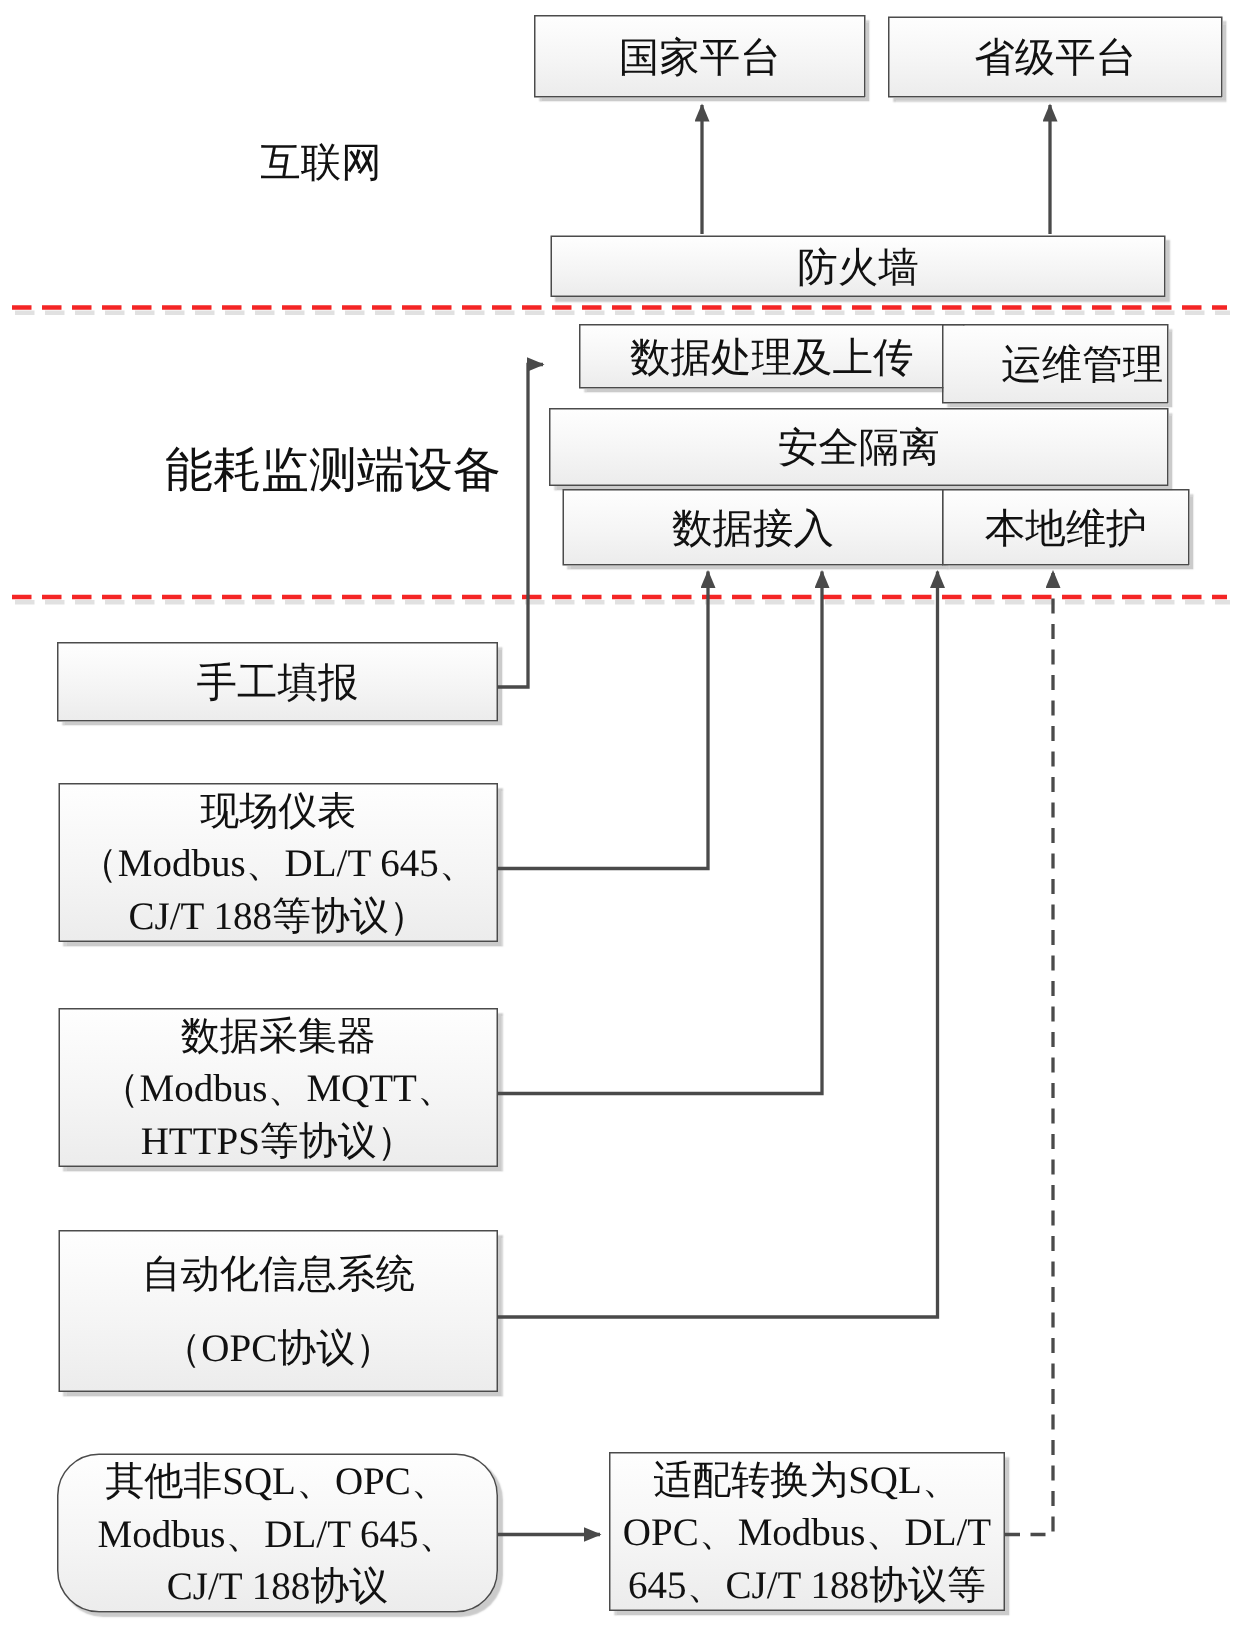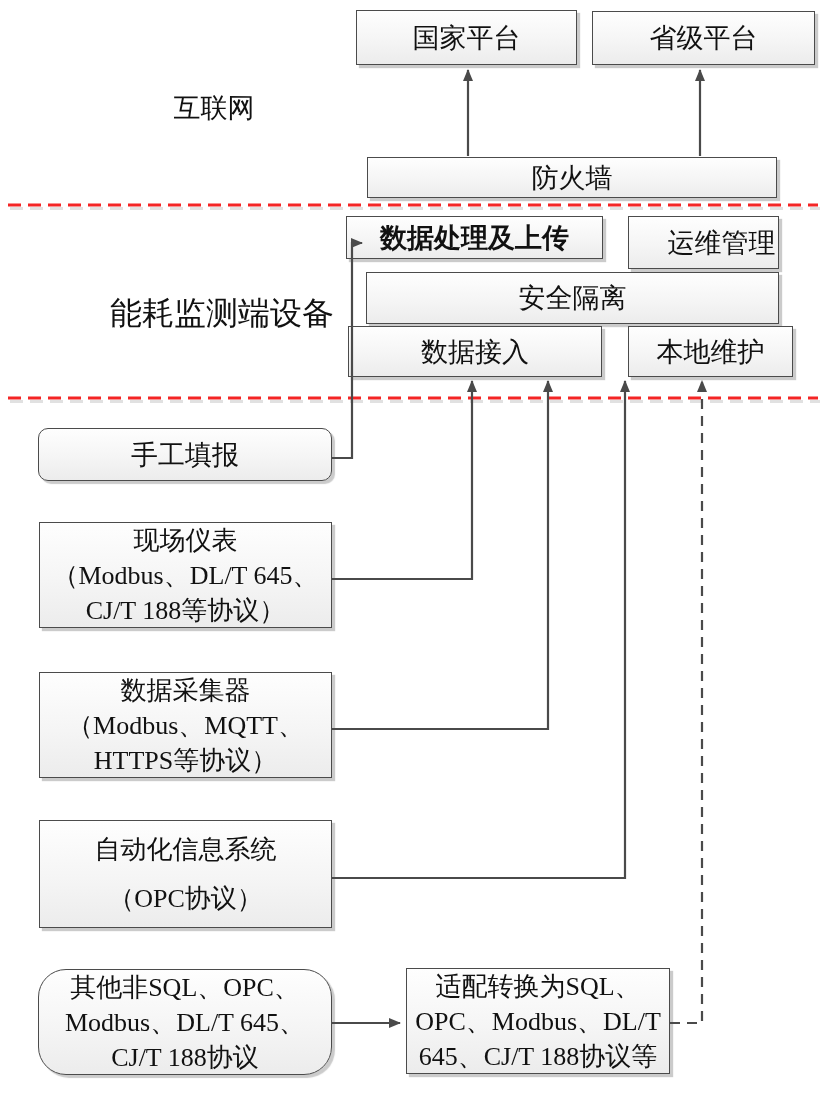--- a/index.html
+++ b/index.html
@@ -34,37 +34,37 @@
     <span class="ln">国家平台</span>
   </div>
   <div class="box" style="left:592px;top:11px;width:223px;height:54px;">
     <span class="ln">省级平台</span>
   </div>
 
   <div class="box" style="left:367px;top:157px;width:410px;height:41px;">
     <span class="ln">防火墙</span>
   </div>
 
-  <div class="box" style="left:346px;top:216px;width:257px;height:43px;font-weight:bold;">
+  <div class="box" style="left:386px;top:216px;width:257px;height:43px;">
     <span class="ln">数据处理及上传</span>
   </div>
   <div class="box" style="left:628px;top:216px;width:151px;height:53px;padding-left:36px;">
     <span class="ln">运维管理</span>
   </div>
   <div class="box" style="left:366px;top:272px;width:413px;height:52px;">
     <span class="ln">安全隔离</span>
   </div>
-  <div class="box" style="left:348px;top:326px;width:254px;height:51px;">
+  <div class="box" style="left:375px;top:326px;width:254px;height:51px;">
     <span class="ln">数据接入</span>
   </div>
   <div class="box" style="left:628px;top:326px;width:165px;height:51px;">
     <span class="ln">本地维护</span>
   </div>
 
-  <div class="box" style="left:38px;top:428px;width:294px;height:53px;border-radius:10px;">
+  <div class="box" style="left:38px;top:428px;width:294px;height:53px;">
     <span class="ln">手工填报</span>
   </div>
 
   <div class="box multi" style="left:39px;top:522px;width:293px;height:106px;">
     <span class="ln">现场仪表</span>
     <span class="ln">（Modbus、DL/T 645、</span>
     <span class="ln">CJ/T 188等协议）</span>
   </div>
 
   <div class="box multi" style="left:39px;top:672px;width:293px;height:106px;">

